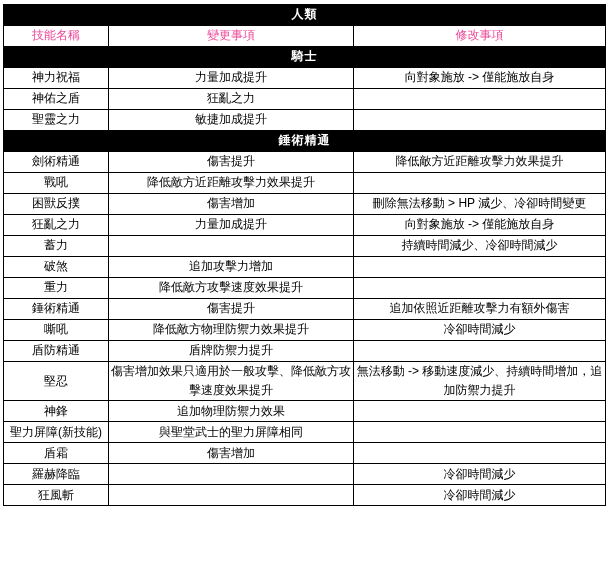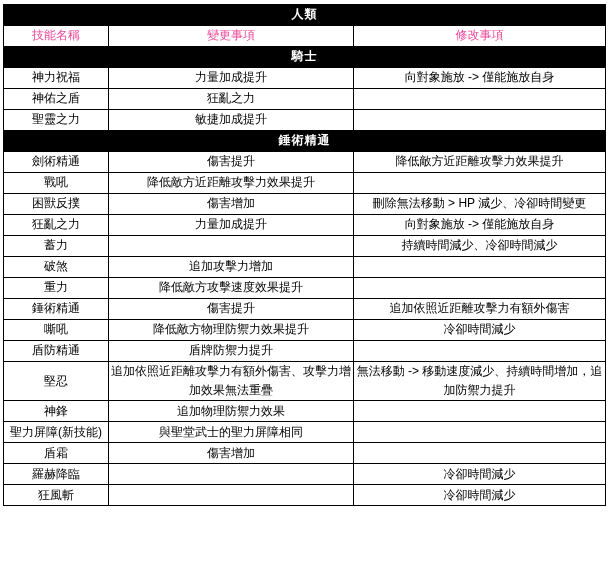--- a/index.html
+++ b/index.html
@@ -133,21 +133,21 @@
           <td>降低敵方物理防禦力效果提升</td>
           <td>冷卻時間減少</td>
         </tr>
         <tr>
           <td>盾防精通</td>
           <td>盾牌防禦力提升</td>
           <td></td>
         </tr>
         <tr>
           <td>堅忍</td>
-          <td>追加依照近距離攻擊力有額外傷害、攻擊力增加效果無法重疊</td>
+          <td>傷害增加效果只適用於一般攻擊、降低敵方攻擊速度效果提升</td>
           <td>無法移動 -&gt; 移動速度減少、持續時間增加，追加防禦力提升</td>
         </tr>
         <tr>
           <td>神鋒</td>
           <td>追加物理防禦力效果</td>
           <td></td>
         </tr>
         <tr>
           <td>聖力屏障(新技能)</td>
           <td>與聖堂武士的聖力屏障相同</td>

